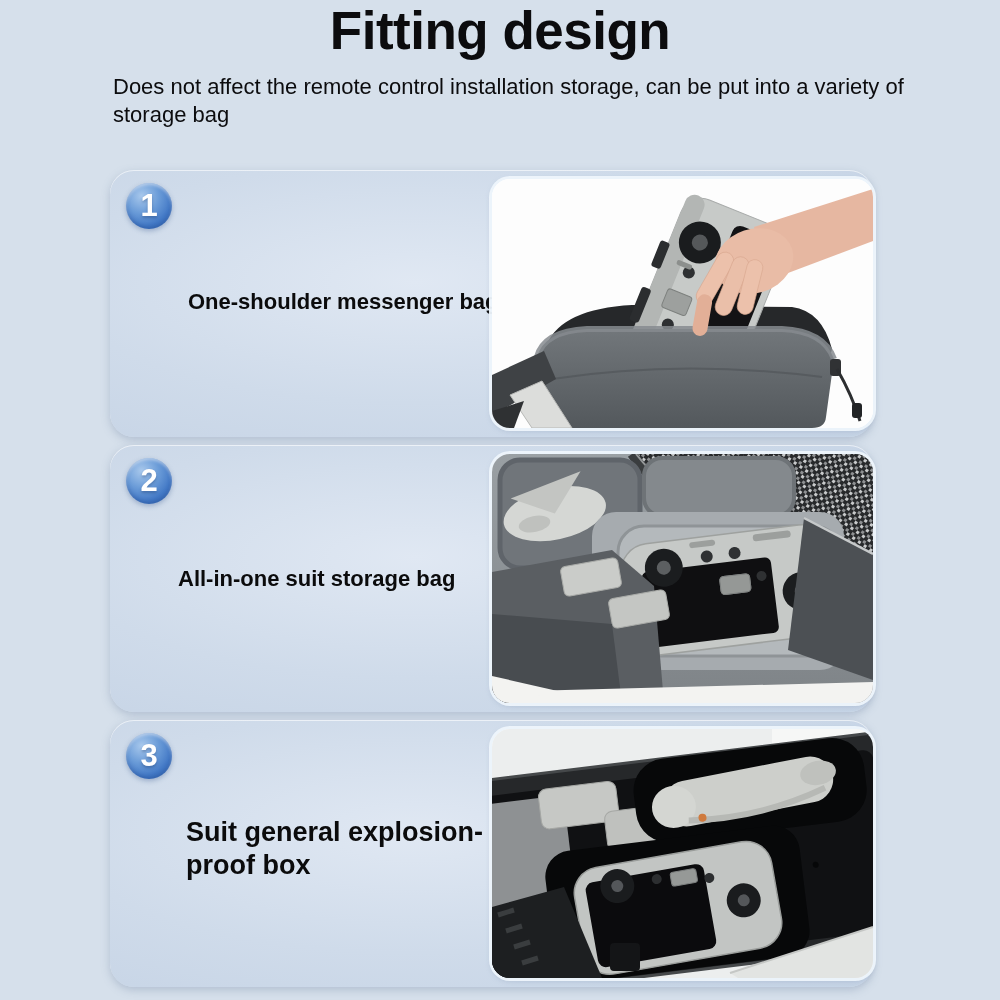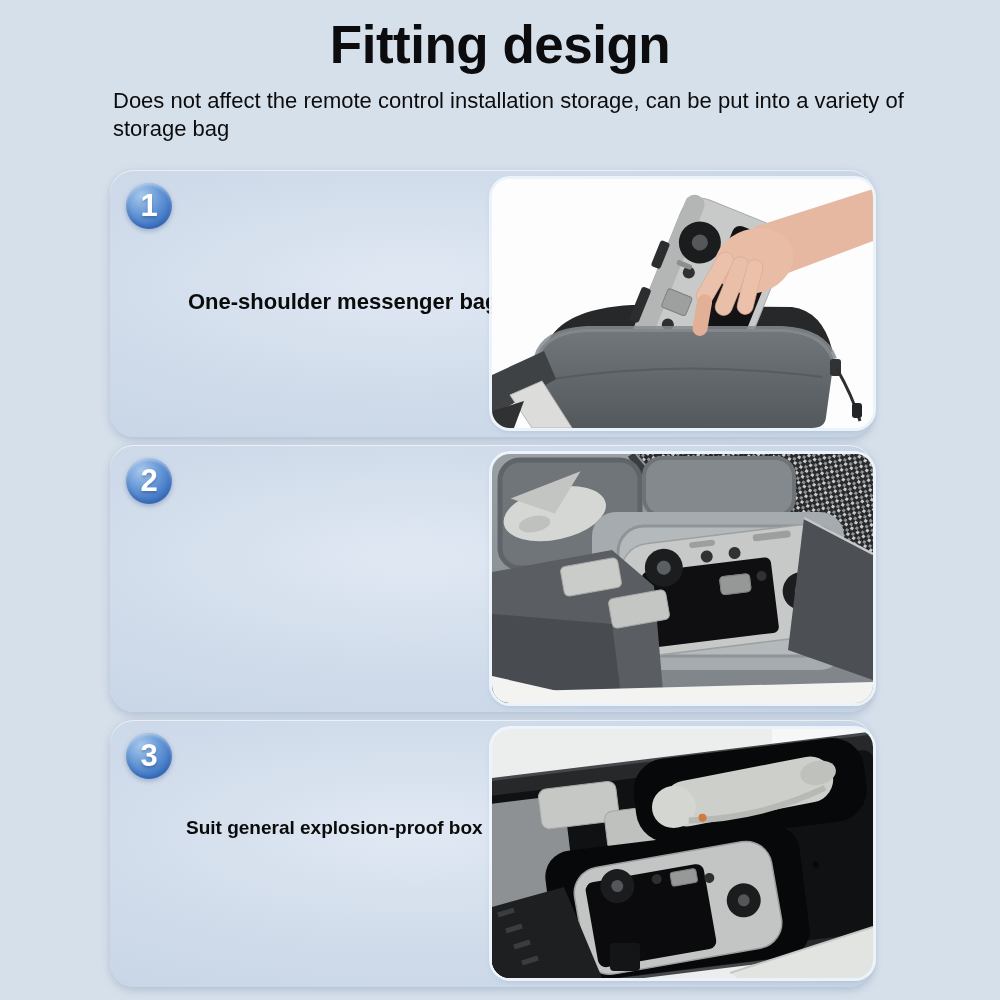--- a/index.html
+++ b/index.html
@@ -3,21 +3,21 @@
 <meta charset="utf-8">
 <style>
   html,body{margin:0;padding:0;}
   body{
     width:1000px;height:1000px;position:relative;overflow:hidden;
     background:#d6e0eb;
     font-family:"Liberation Sans",sans-serif;
     color:#0d0d0f;
   }
   .title{
-    text-align:center;padding-top:14px;margin:0;
+    text-align:center;margin:0;
     font-size:53px;font-weight:bold;letter-spacing:-0.5px;color:#0c0c0e;
   }
   .subtitle{
     margin:12px 0 0 113px;width:812px;
     font-size:22px;font-weight:normal;line-height:1.27;color:#0c0c0e;
   }
   .card{
     position:absolute;left:110px;width:763px;height:267px;border-radius:24px;
     background:radial-gradient(ellipse at 40% 42%, #e0e8f3 0%, #cfdbea 55%, #c5d3e5 100%);
     box-shadow:0 3px 8px rgba(110,130,160,0.35), inset 0 1px 0 rgba(255,255,255,0.6);
@@ -29,21 +29,21 @@
     position:absolute;left:16px;top:13px;width:46px;height:46px;border-radius:50%;
     background:radial-gradient(circle at 34% 28%, #a8c8ec 0%, #6b9cd8 38%, #4379c6 68%, #3263ae 100%);
     color:#fff;font-size:31px;font-weight:bold;
     display:flex;align-items:center;justify-content:center;
     text-shadow:0 2px 3px rgba(20,50,100,0.35);
     box-shadow:0 2px 5px rgba(70,100,150,0.4), inset 0 -2px 4px rgba(30,70,140,0.4), inset 0 2px 3px rgba(255,255,255,0.5);
   }
   .label{position:absolute;font-weight:bold;color:#0b0b0c;}
   #label1{left:78px;top:119px;font-size:22px;}
   #label2{left:68px;top:121px;font-size:22px;}
-  #label3{left:76px;top:96px;font-size:19px;width:334px;line-height:1.22;}
+  #label3{left:76px;top:96px;font-size:27px;width:334px;line-height:1.22;}
   .photo{
     position:absolute;right:0;top:9px;width:381px;height:249px;border-radius:18px;
     overflow:hidden;background:#fff;
     box-shadow:0 0 0 3px rgba(238,245,252,0.95), 0 2px 6px rgba(110,130,160,0.4);
   }
   .photo svg{display:block;}
 </style>
 </head>
 <body>
 
@@ -106,20 +106,21 @@
         <rect x="232" y="76" width="17" height="62" rx="8.5" transform="rotate(22 240 106)" fill="#eabfa9" stroke="#d8a78f" stroke-width="0.6"></rect>
         <rect x="250" y="80" width="16" height="56" rx="8" transform="rotate(14 258 108)" fill="#ecc1ab" stroke="#d8a78f" stroke-width="0.6"></rect>
         <rect x="203" y="115" width="15" height="42" rx="7.5" transform="rotate(10 210 135)" fill="#e2af97"></rect>
       </g>
     </svg>
   </div>
 </div>
 
 <div class="card" id="card2">
   <div class="badge">2</div>
+  <div class="label" id="label2">All-in-one suit storage bag</div>
   <div class="photo">
     <svg width="381" height="249" viewBox="0 0 381 249">
       <defs>
         <linearGradient id="foamGrad" x1="0" y1="0" x2="0" y2="1">
           <stop offset="0" stop-color="#9aa0a4"></stop>
             <stop offset="1" stop-color="#7e8387"></stop>
         </linearGradient>
         <pattern id="meshPat" width="7" height="7" patternUnits="userSpaceOnUse" patternTransform="rotate(35)">
           <rect width="7" height="7" fill="#27292b"></rect>
           <rect width="3" height="3" fill="#c8cacb"></rect>

